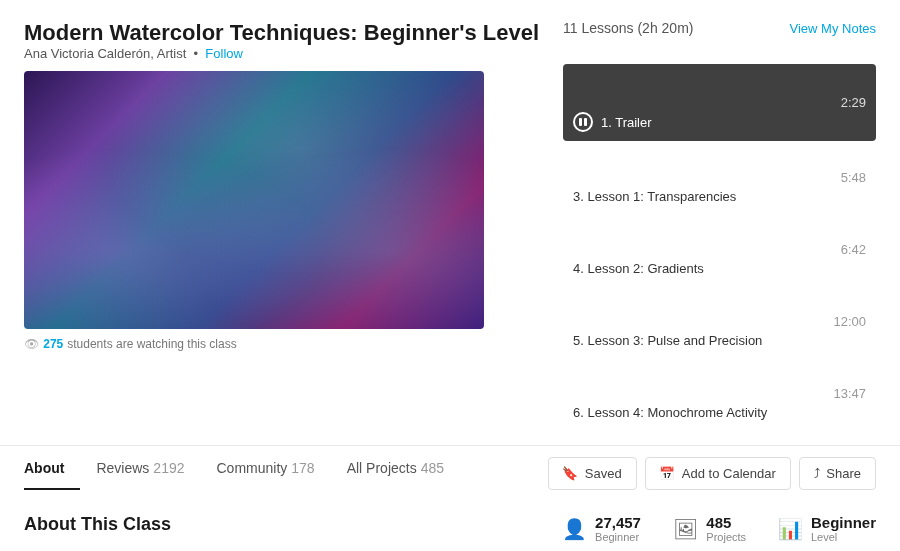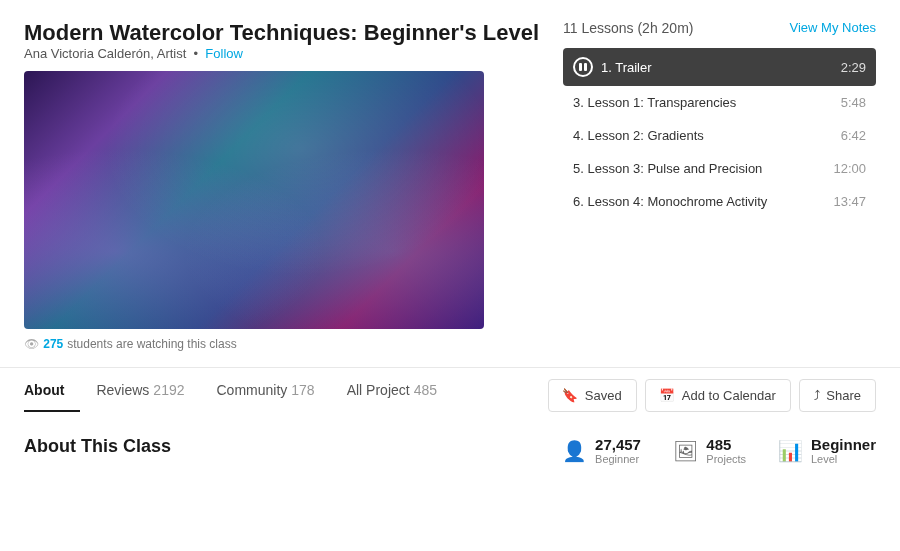--- a/index.html
+++ b/index.html
@@ -11,27 +11,27 @@
     .author-line { font-size: 13px; color: #555; margin-bottom: 10px; }
     .author-line a { color: #00a7e1; text-decoration: none; }
     .video-thumb { width: 460px; height: 258px; background: linear-gradient(135deg, #2c1654 0%, #6b3fa0 20%, #1a6e8a 40%, #2e4a8a 60%, #8b1a6b 80%, #3d1a7a 100%); border-radius: 4px; position: relative; overflow: hidden; cursor: pointer; }
     .video-thumb-overlay { width: 100%; height: 100%; position: relative; }
     .watercolor-art { width: 100%; height: 100%; background: radial-gradient(ellipse at 60% 30%, rgba(255,255,255,0.15) 0%, transparent 50%), radial-gradient(ellipse at 20% 70%, rgba(180,100,220,0.4) 0%, transparent 40%), radial-gradient(ellipse at 80% 70%, rgba(100,180,220,0.3) 0%, transparent 40%); }
     .watch-count { font-size: 12px; color: #777; margin-top: 8px; display: flex; align-items: center; gap: 4px; }
     .watch-count .count { color: #00a7e1; font-weight: 600; }
     .eye-icon { color: #aaa; }
 
     .right-col { flex: 1; }
-    .lessons-header { display: flex; justify-content: space-between; align-items: flex-start; margin-bottom: 12px; }
+    .lessons-header { display: flex; justify-content: space-between; align-items: flex-end; margin-bottom: 28px; }
     .lessons-count { font-size: 14px; color: #555; }
     .view-notes { font-size: 13px; color: #00a7e1; text-decoration: none; cursor: pointer; }
     .lesson-list { list-style: none; }
     .lesson-item { display: flex; align-items: center; padding: 9px 10px; border-radius: 4px; cursor: pointer; justify-content: space-between; }
     .lesson-item.active { background: #404040; color: #fff; }
-    .lesson-left { display: flex; align-items: center; gap: 8px; }
+    .lesson-left { display: flex; align-items: center; gap: 8px; margin-top: 39px; }
     .pause-icon { width: 20px; height: 20px; border: 2px solid #fff; border-radius: 50%; display: flex; align-items: center; justify-content: center; flex-shrink: 0; }
     .pause-bars { display: flex; gap: 2px; }
     .pause-bar { width: 3px; height: 8px; background: #fff; border-radius: 1px; }
     .lesson-name { font-size: 13px; }
     .lesson-time { font-size: 13px; color: #999; }
     .lesson-item.active .lesson-time { color: #ddd; }
 
     .tabs-section { border-top: 1px solid #e8e8e8; padding: 0 24px; display: flex; align-items: flex-end; justify-content: space-between; }
     .tabs-left { display: flex; gap: 0; }
     .tab-item { padding: 14px 16px; font-size: 14px; color: #555; cursor: pointer; position: relative; white-space: nowrap; }
@@ -125,21 +125,21 @@
     </li>
       </ul>
   </div>
 </div>
 
 <div class="tabs-section">
   <div class="tabs-left" id="tabs-left">
       <div class="tab-item active"><span>About</span></div>
       <div class="tab-item"><span>Reviews</span><span class="tab-count">2192</span></div>
       <div class="tab-item"><span>Community</span><span class="tab-count">178</span></div>
-      <div class="tab-item"><span>All Project</span><span class="tab-count">485</span></div>
+      <div class="tab-item"><span>All Projects</span><span class="tab-count">485</span></div>
     </div>
   <div class="tabs-right">
     <button class="action-btn btn-saved">
       <span>🔖</span>
       <span>Saved</span>
     </button>
     <button class="action-btn">
       <span>📅</span>
       <span>Add to Calendar</span>
     </button>

